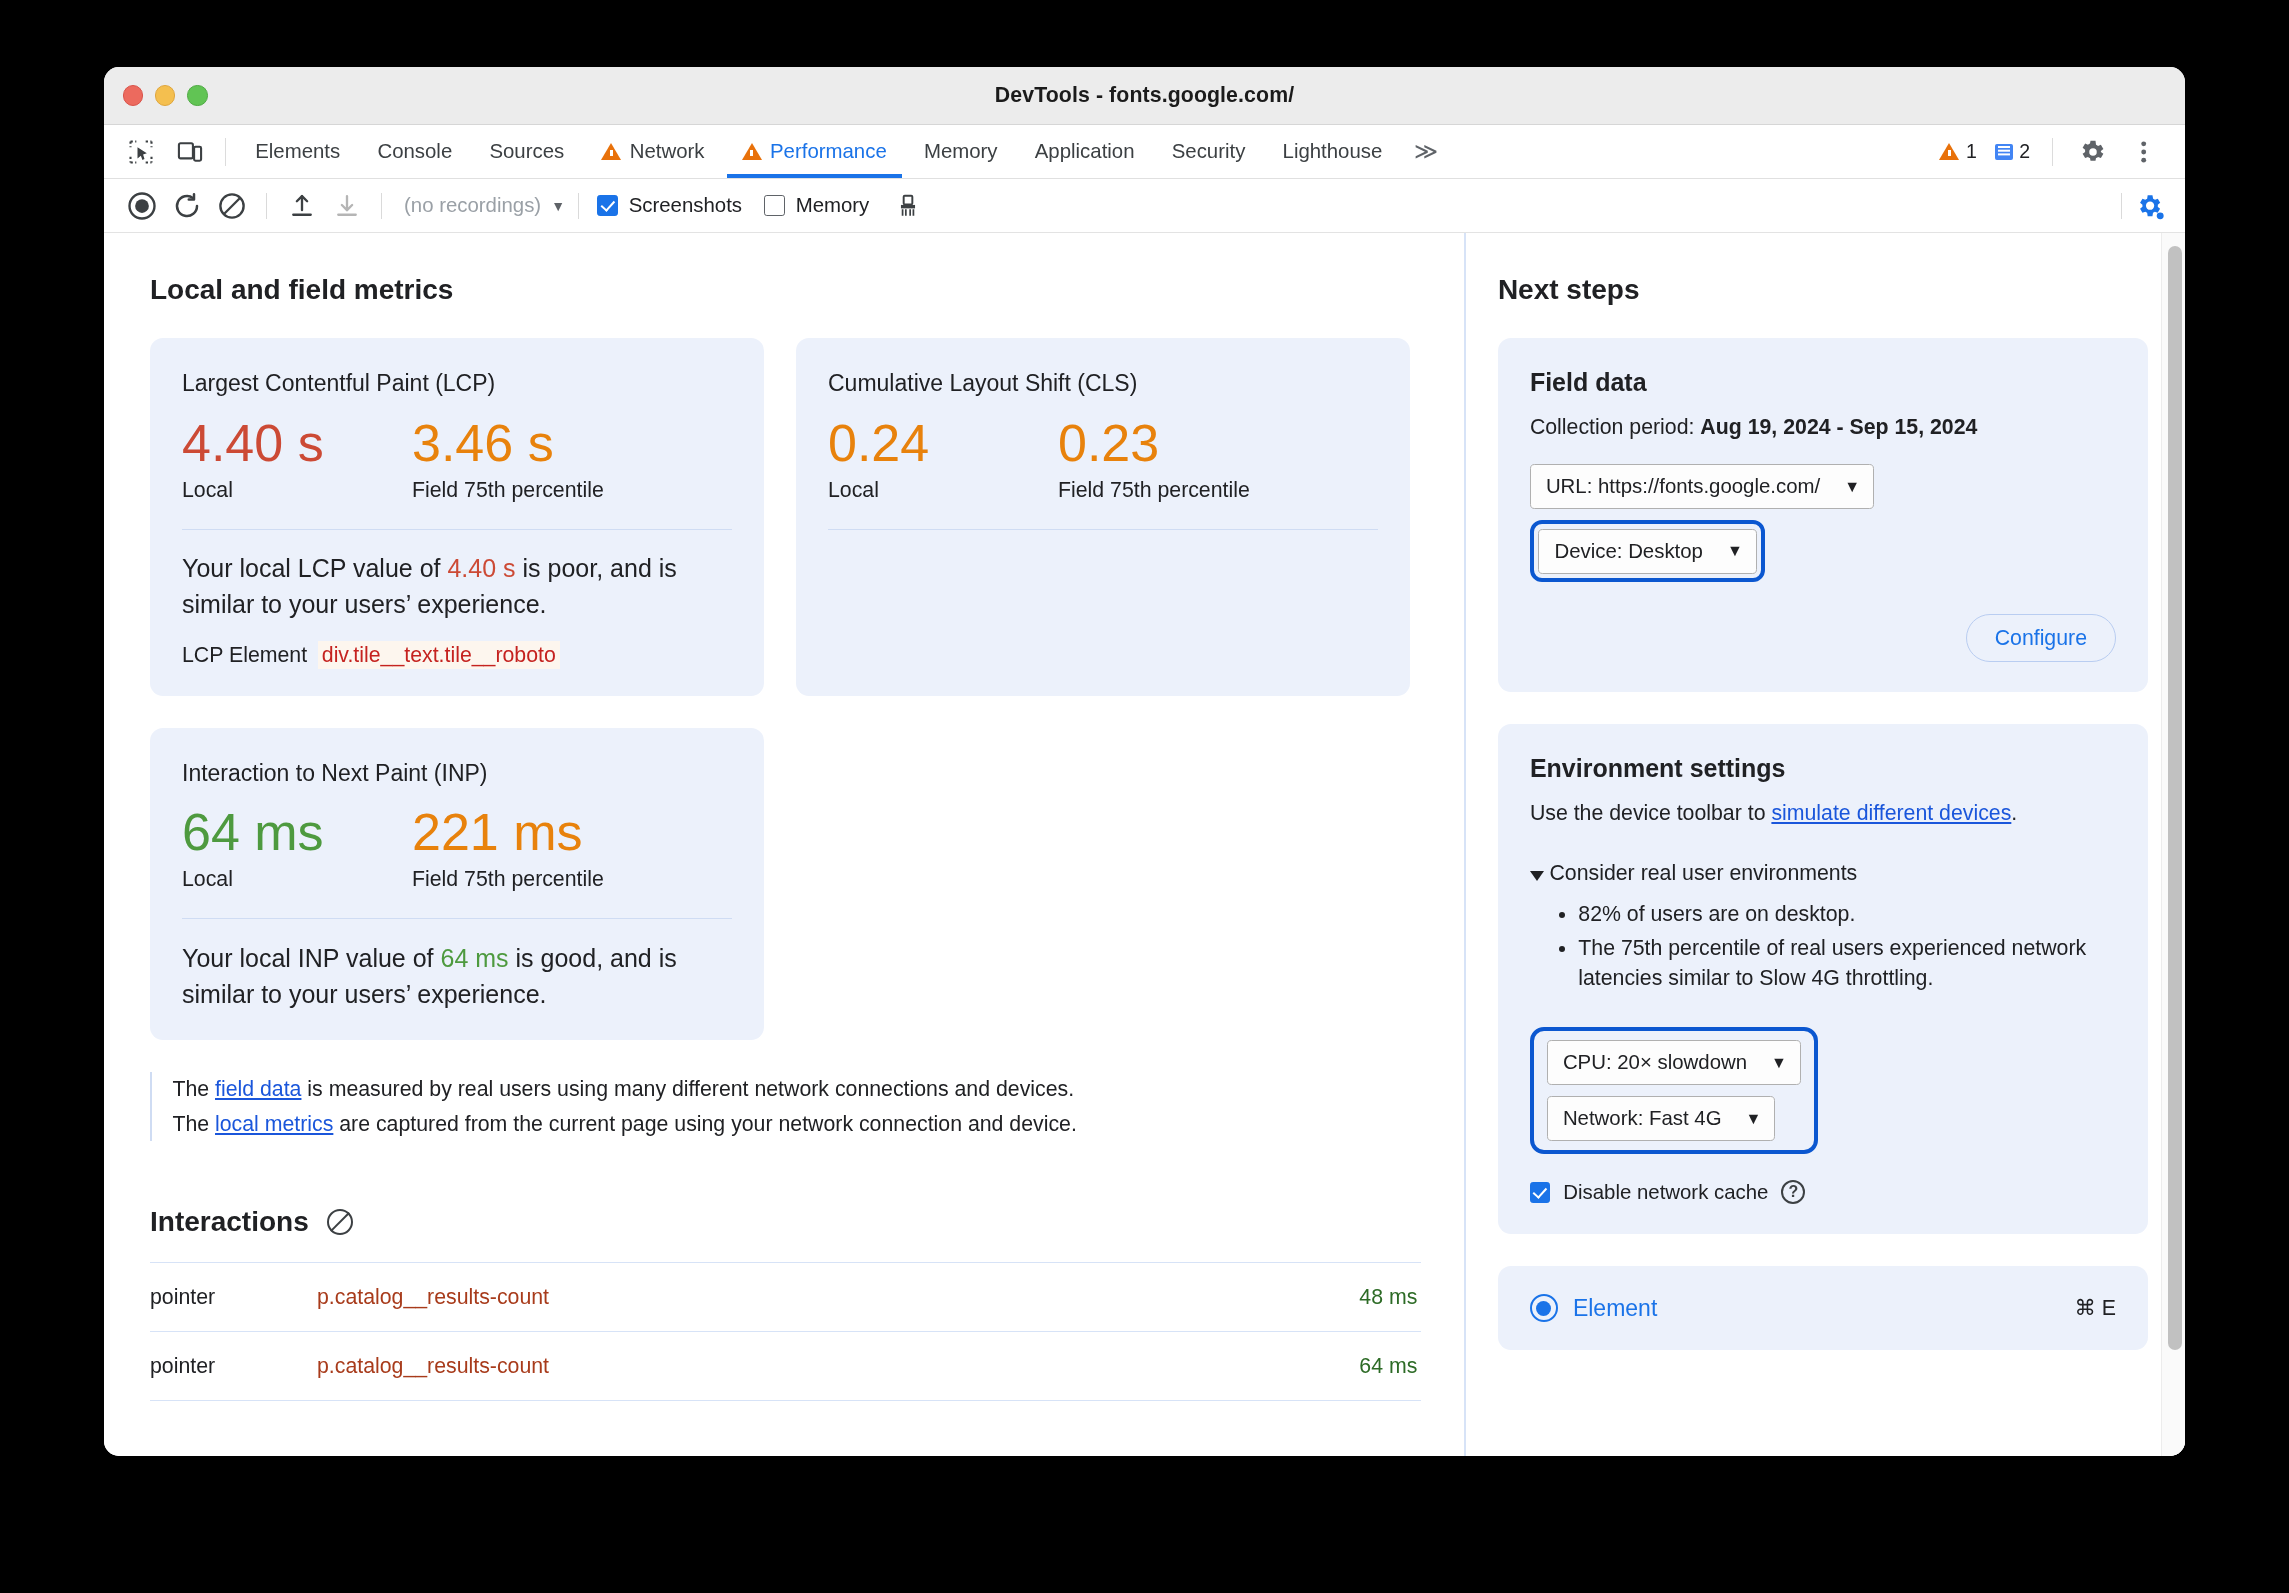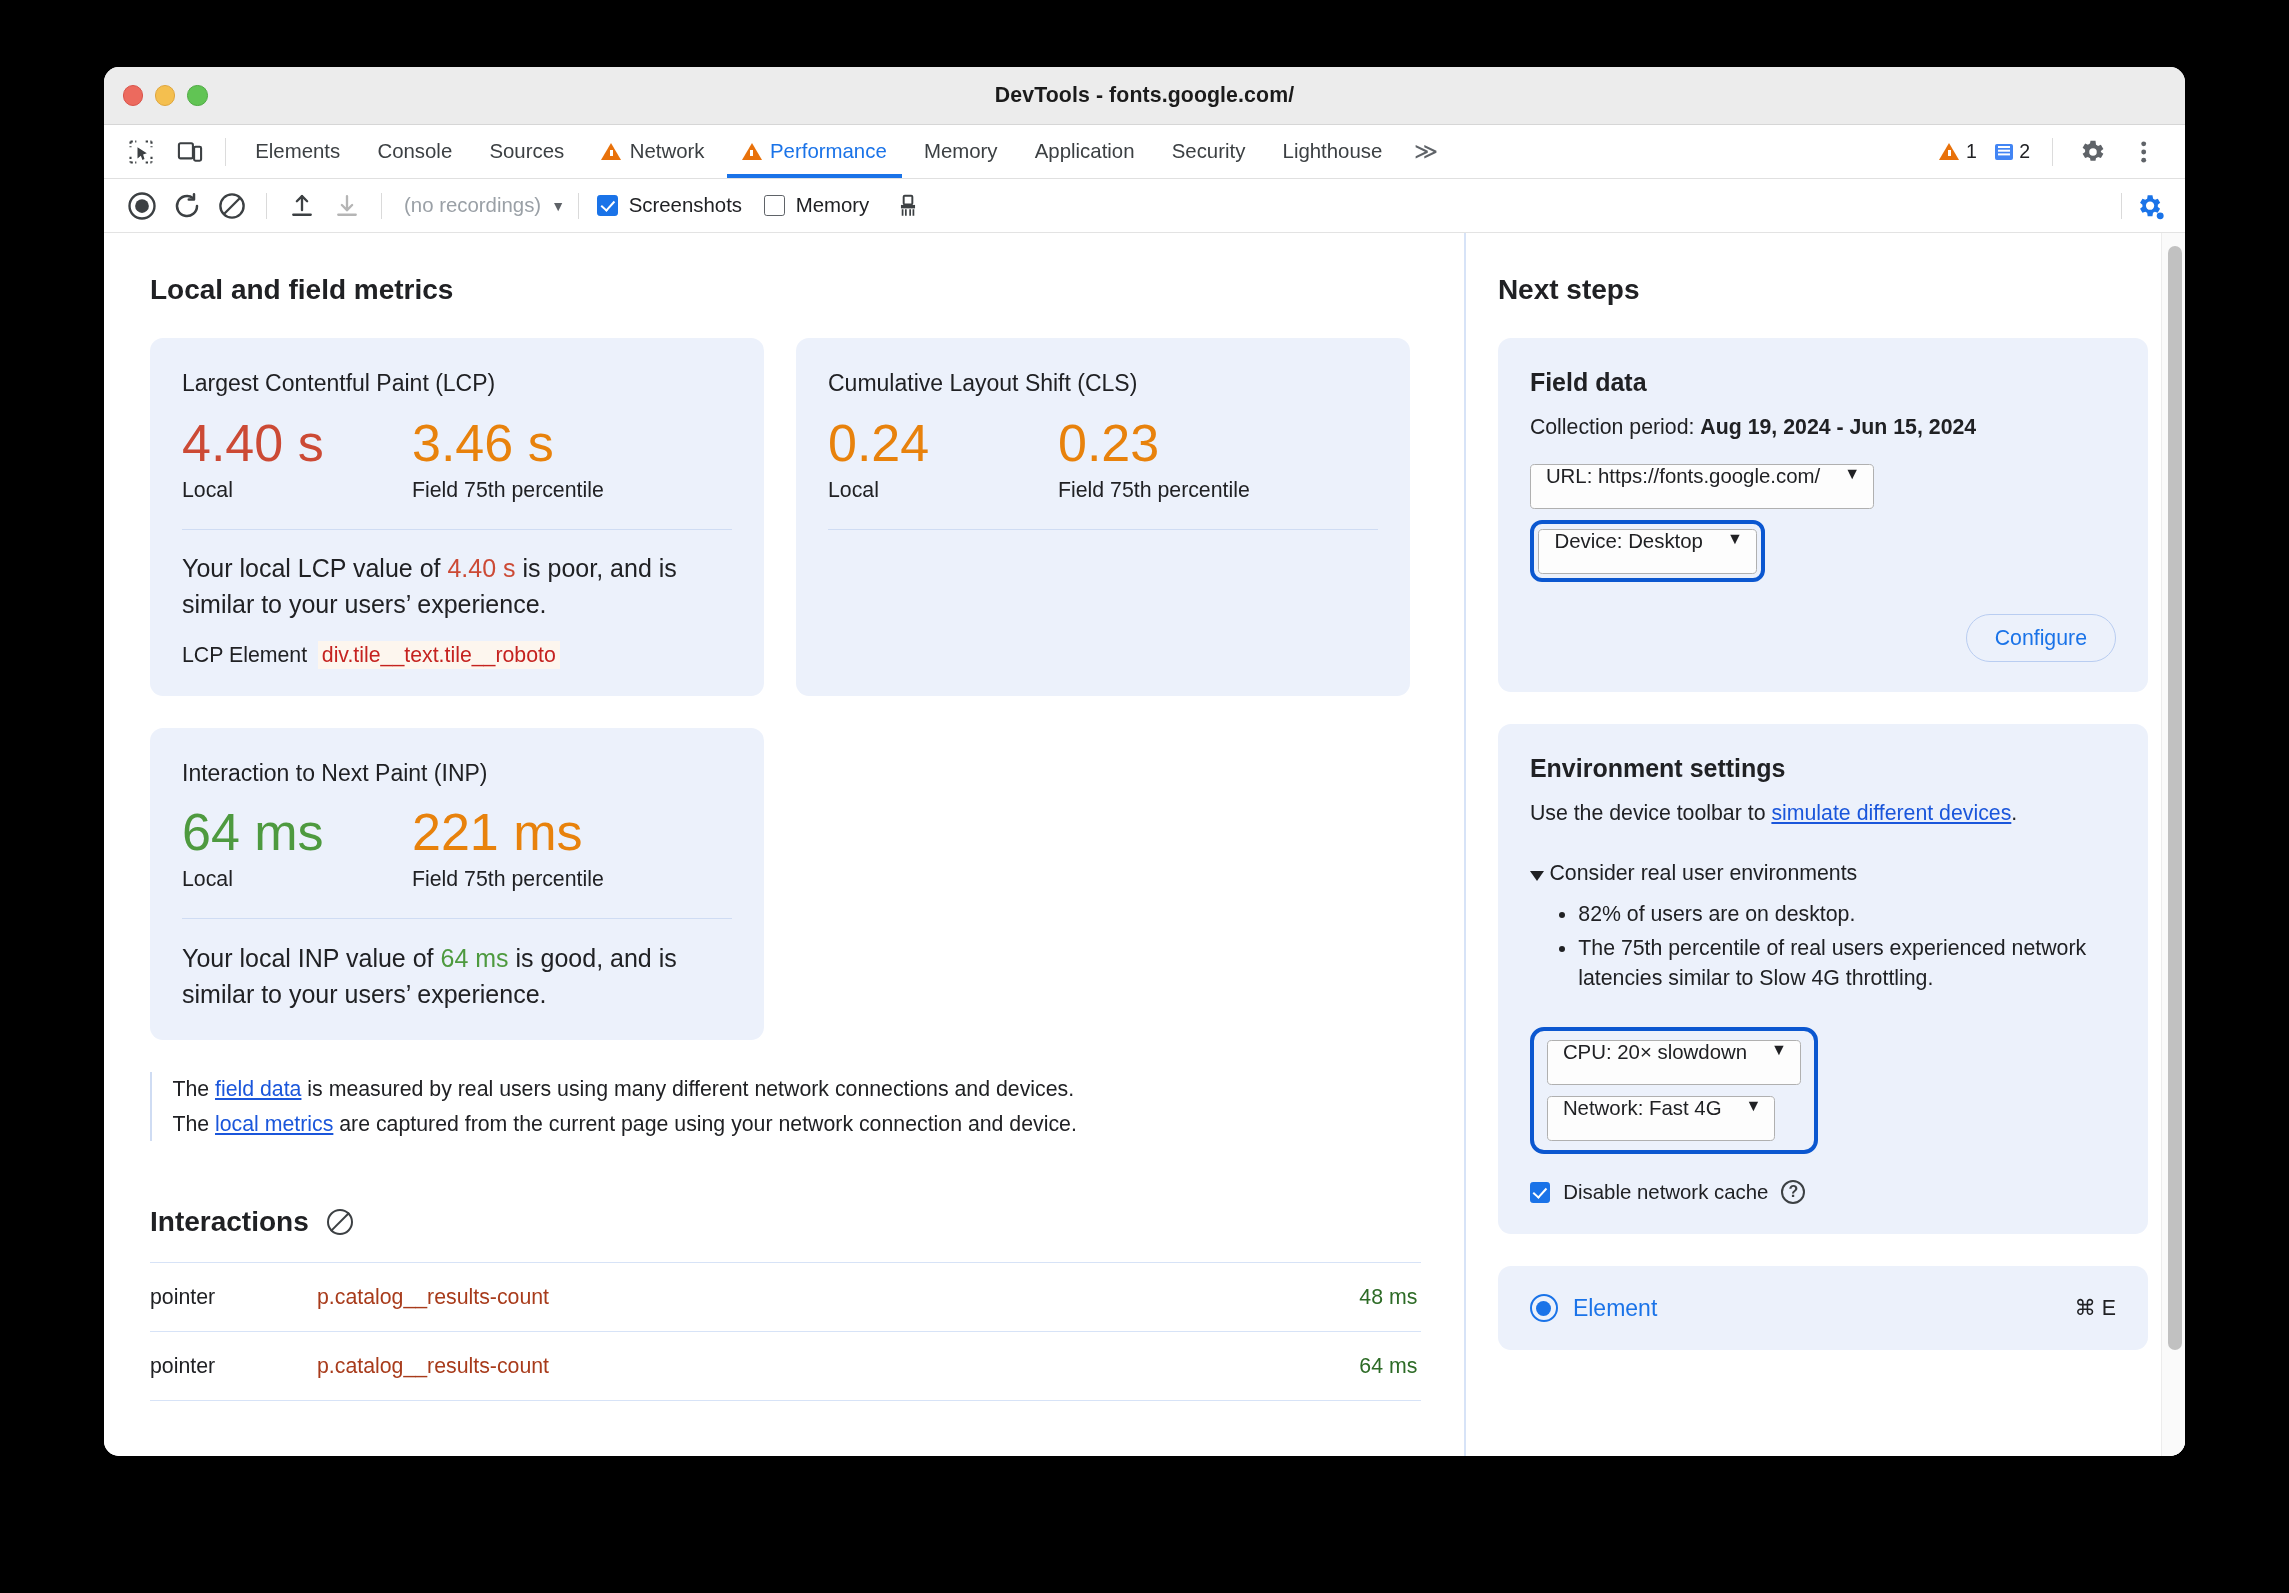--- a/index.html
+++ b/index.html
@@ -255,21 +255,21 @@
     border-radius: 13px;
     padding: 30px 32px 30px 32px;
     margin-bottom: 32px;
   }
   .panel-h { font-size: 25px; font-weight: bold; color: #202124; margin-bottom: 15px; }
   .panel-p { font-size: 21.3px; line-height: 1.42; color: #202124; }
   .collection strong { font-weight: bold; }
 
   .select-row { margin-top: 22px; }
   .sel {
-    display: inline-flex; justify-content: space-between;
+    display: inline-flex; align-items: center; justify-content: space-between;
     background: #fdfdfd; border: 0.9px solid #b0b0b0; border-radius: 4.6px;
     height: 45px; padding: 0 13px 0 15px;
     font-size: 20.4px; color: #202124;
     gap: 24px;
   }
   .sel .caret-d { font-size: 16px; color: #202124; }
   .focus-ring {
     display: inline-block;
     border: 4.6px solid #0b57d0;
     border-radius: 12px;
@@ -569,21 +569,21 @@
       </div>
     </div>
 
     <div id="divider"></div>
 
     <div id="right-pane">
       <div class="section-h">Next steps</div>
 
       <div class="panel-card">
         <div class="panel-h">Field data</div>
-        <div class="panel-p collection"><span>Collection period: </span><strong>Aug 19, 2024 - Jun 15, 2024</strong></div>
+        <div class="panel-p collection"><span>Collection period: </span><strong>Aug 19, 2024 - Sep 15, 2024</strong></div>
 
         <div class="select-row">
           <div class="sel">
             <span>URL: https://fonts.google.com/</span>
             <span class="caret-d">▼</span>
           </div>
         </div>
 
         <div class="focus-ring">
           <div class="sel">

